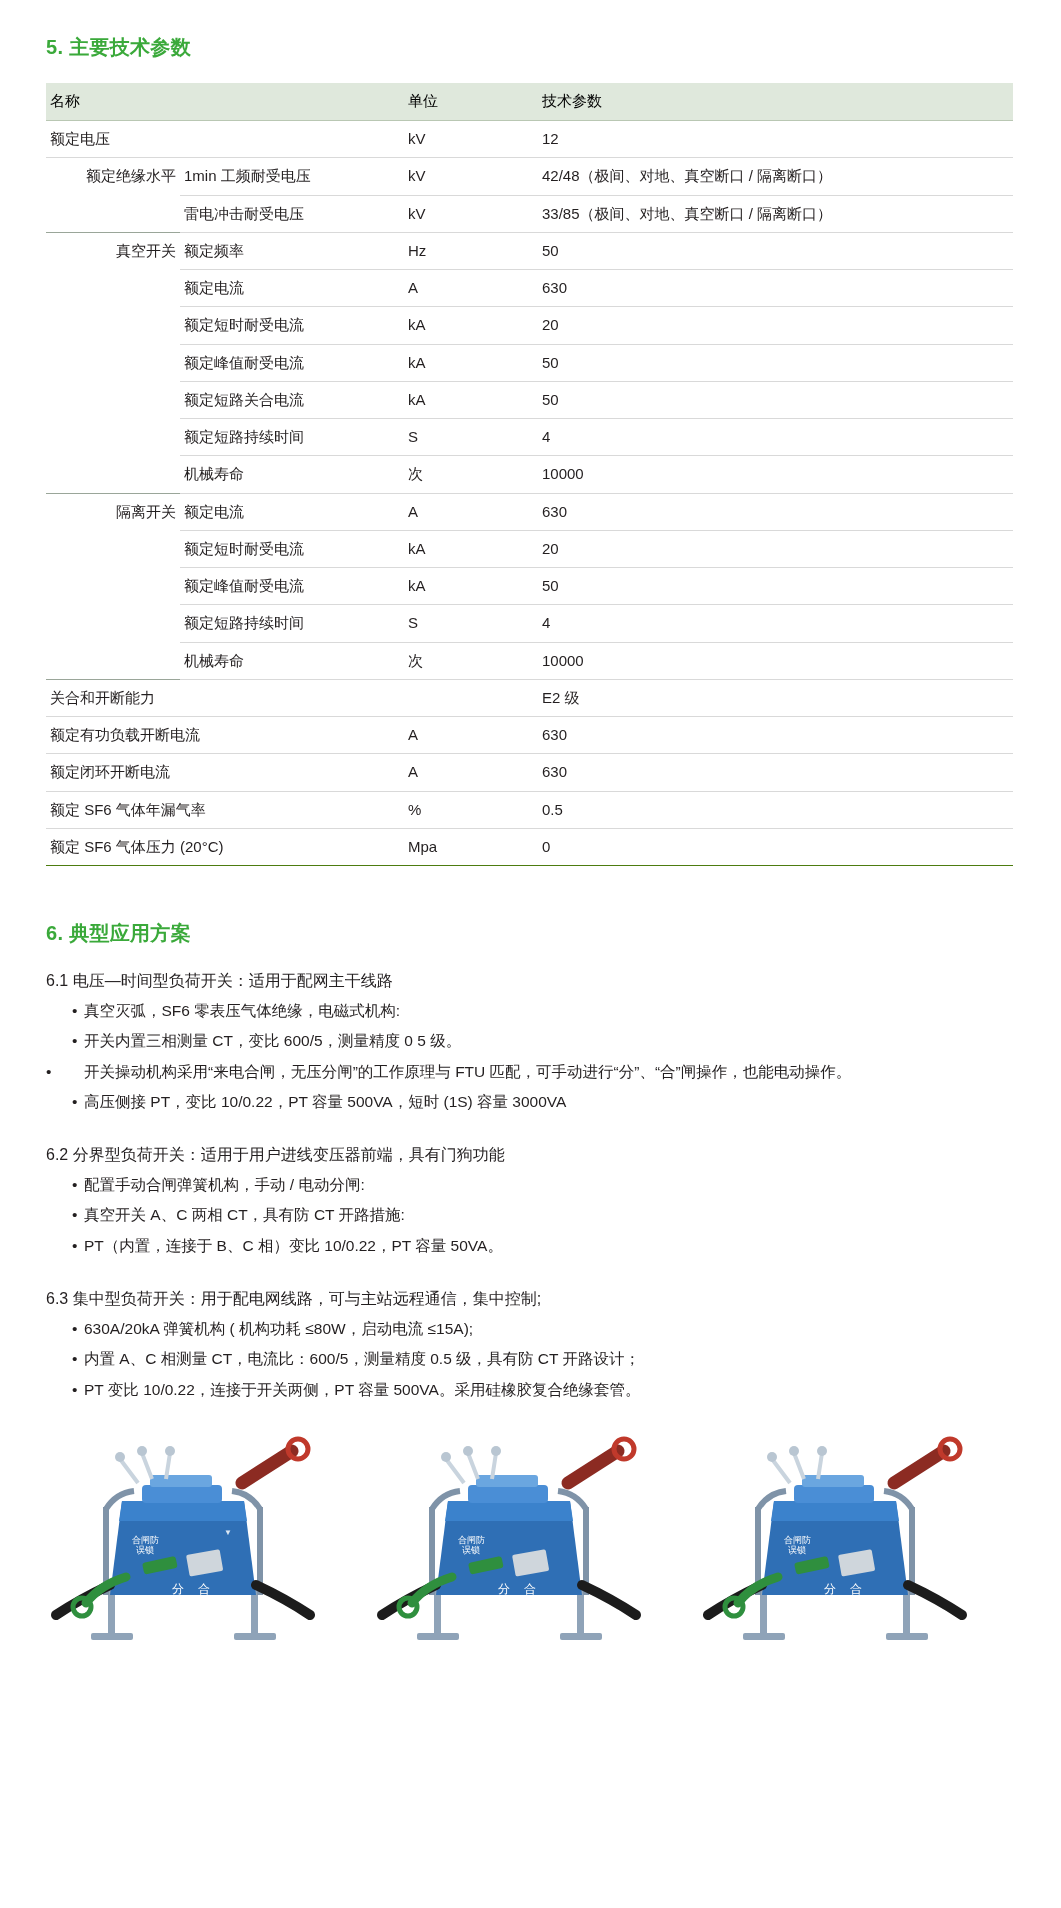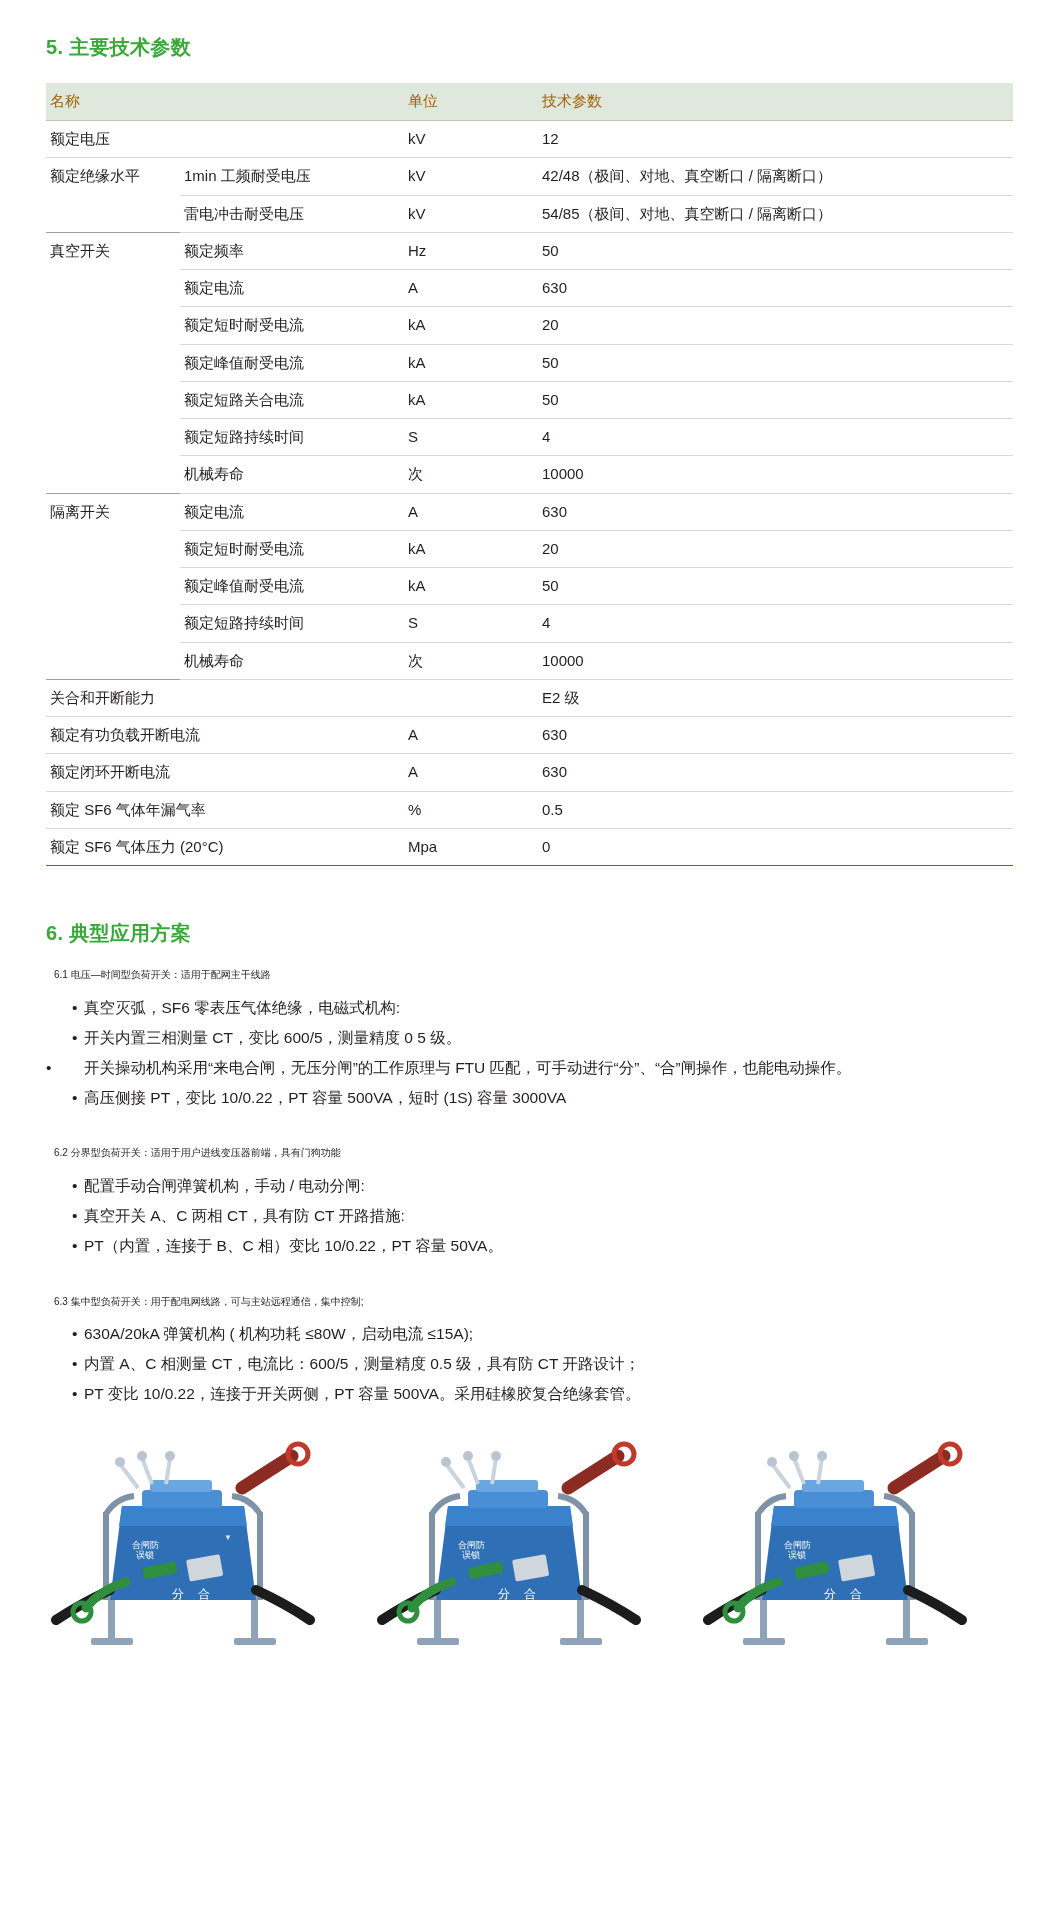--- a/index.html
+++ b/index.html
@@ -44,44 +44,45 @@
   table.spec col.c2 { width: 224px; }
   table.spec col.c3 { width: 134px; }
   table.spec col.c4 { width: 475px; }
 
   table.spec th {
     background: #dfe8dc;
     font-weight: normal;
     text-align: left;
     padding: 9px 4px 9px 4px;
     font-size: 15px;
-    color: #a16207;
+    color: #000000;
     border-bottom: 1px solid #b9c7b3;
   }
   table.spec td {
     padding: 8px 4px 8px 4px;
     vertical-align: top;
     border-bottom: 1px solid #d9d9d9;
     line-height: 1.35;
   }
   table.spec tr.major > td {
     border-top: 1px solid #9aa699;
   }
   td.grouplabel {
     border-bottom: none !important;
+    text-align: right;
   }
   table.spec tr:last-child td {
     border-bottom: 1px solid #4d7c0f;
   }
 
   
   .para {
-    font-size: 10px;
+    font-size: 16px;
     line-height: 1.95;
-    margin: 8px;
+    margin: 0;
   }
   .para.lead {
     margin-top: 4px;
   }
   .bullet {
     font-size: 15.5px;
     line-height: 1.95;
     margin: 0;
     padding-left: 26px;
     text-indent: 0;
@@ -142,21 +143,21 @@
 
       <tr class="major">
         <td rowspan="2" class="grouplabel">额定绝缘水平</td>
         <td>1min 工频耐受电压</td>
         <td>kV</td>
         <td>42/48（极间、对地、真空断口 / 隔离断口）</td>
       </tr>
       <tr>
         <td>雷电冲击耐受电压</td>
         <td>kV</td>
-        <td>54/85（极间、对地、真空断口 / 隔离断口）</td>
+        <td>33/85（极间、对地、真空断口 / 隔离断口）</td>
       </tr>
 
       <tr class="major">
         <td rowspan="7" class="grouplabel">真空开关</td>
         <td>额定频率</td>
         <td>Hz</td>
         <td>50</td>
       </tr>
       <tr>
         <td>额定电流</td>

